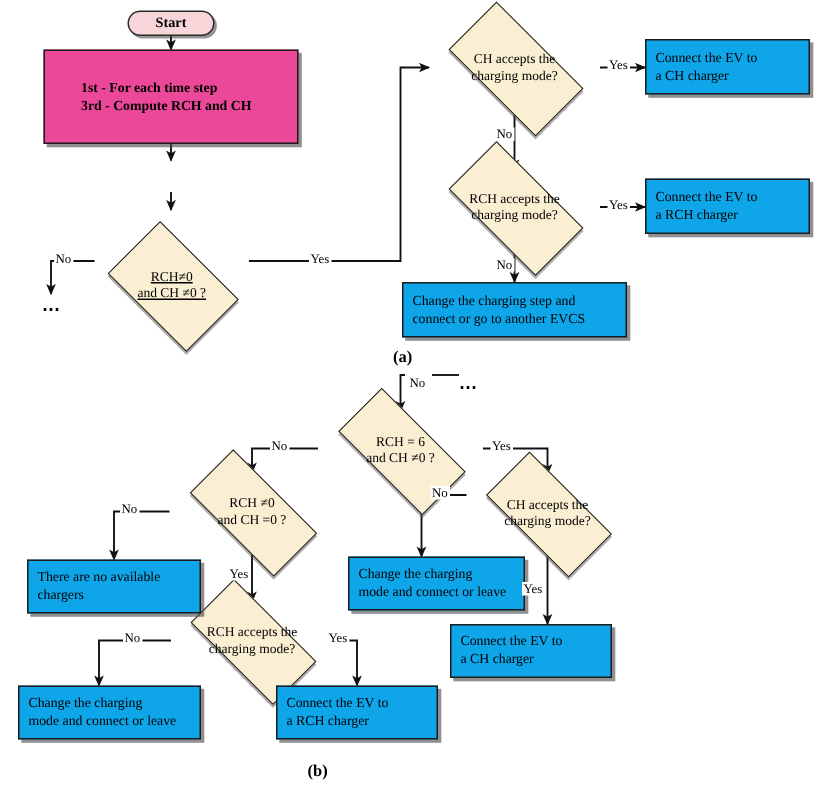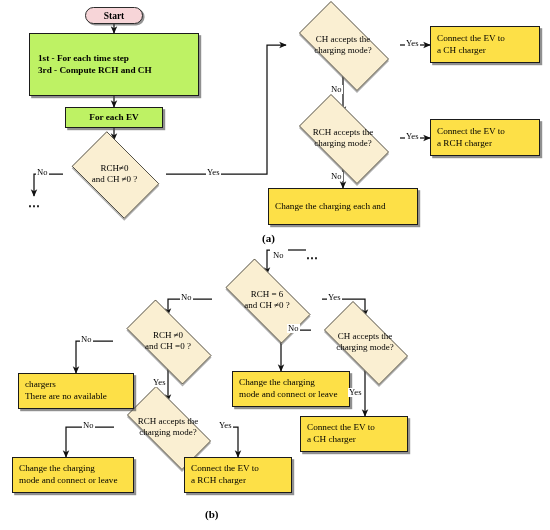--- a/index.html
+++ b/index.html
@@ -17,29 +17,29 @@
   
   .terminator{
     border:1.4px solid #2b2b2b;border-radius:999px;
     background:#f7d5d8;
     justify-content:center;text-align:center;
     font-weight:bold;font-size:9.5px;
     box-shadow:1.6px 1.6px 0 rgba(60,60,60,.55);
   }
   
   .process{
-    border:1.6px solid #1b1b1b;background:#bef264;
+    border:1.6px solid #1b1b1b;background:#ec4899;
     box-shadow:2.2px 2.2px 0 rgba(70,70,70,.6);
-    padding:3px 8px;font-size:9.2px;line-height:1.28;
+    padding:3px 24px;font-size:9.2px;line-height:1.28;
   }
   .process.center{justify-content:center;text-align:center;font-weight:bold;}
   .process .txt{font-weight:bold;}
   
   .obox{
-    border:1.6px solid #1b1b1b;background:#fde047;
+    border:1.6px solid #1b1b1b;background:#0ea5e9;
     box-shadow:2.2px 2.2px 0 rgba(70,70,70,.6);
     padding:3px 6px;font-size:9.2px;line-height:1.3;
   }
   
   .decision{
     background:transparent;justify-content:center;text-align:center;
     font-size:9px;line-height:1.25;
   }
   .decision .dshape{
     position:absolute;left:0;top:0;width:100%;height:100%;
@@ -116,25 +116,22 @@
     <span class="txt">Start</span>
   </div>
 
   <div class="node process" style="left:29px;top:33px;width:170px;height:63px;">
     <div class="txt">
       <div>1st - For each time step</div>
       <div>3rd - Compute RCH and CH</div>
     </div>
   </div>
 
-  <div class="node process center" style="left:65px;top:107px;width:98px;height:21px;">
-    <span class="txt">For each EV</span>
-  </div>
-
-  <div class="node decision" style="left:63px;top:140px;width:103px;height:68px;">
+
+  <div class="node decision" style="left:63px;top:156px;width:103px;height:68px;text-decoration:underline;">
     <span class="dshape"></span>
     <span class="txt">
       <span>RCH≠0</span><br>
       <span>and CH ≠0 ?</span>
     </span>
   </div>
 
   <div class="node decision" style="left:286px;top:14px;width:114px;height:62px;">
     <span class="dshape"></span>
     <span class="txt">
@@ -160,21 +157,22 @@
 
   <div class="node obox" style="left:430px;top:119px;width:110px;height:37px;">
     <div class="txt">
       <div>Connect the EV to</div>
       <div>a RCH charger</div>
     </div>
   </div>
 
   <div class="node obox" style="left:268px;top:188px;width:150px;height:37px;">
     <div class="txt">
-      <div>Change the charging each and</div>
+      <div>Change the charging step and</div>
+      <div>connect or go to another EVCS</div>
     </div>
   </div>
 
   <span class="elabel" style="left:36px;top:168px;">No</span>
   <span class="elabel" style="left:206px;top:168px;">Yes</span>
   <span class="elabel" style="left:405px;top:39px;">Yes</span>
   <span class="elabel" style="left:330px;top:85px;">No</span>
   <span class="elabel" style="left:405px;top:132px;">Yes</span>
   <span class="elabel" style="left:330px;top:172px;">No</span>
 
@@ -217,22 +215,22 @@
   <div class="node decision" style="left:114px;top:399px;width:108px;height:56px;">
     <span class="dshape"></span>
     <span class="txt">
       <span>RCH accepts the</span><br>
       <span>charging mode?</span>
     </span>
   </div>
 
   <div class="node obox" style="left:18px;top:373px;width:116px;height:36px;">
     <div class="txt">
+      <div>There are no available</div>
       <div>chargers</div>
-      <div>There are no available</div>
     </div>
   </div>
 
   <div class="node obox" style="left:232px;top:371px;width:118px;height:36px;">
     <div class="txt">
       <div>Change the charging</div>
       <div>mode and connect or leave</div>
     </div>
   </div>
 

